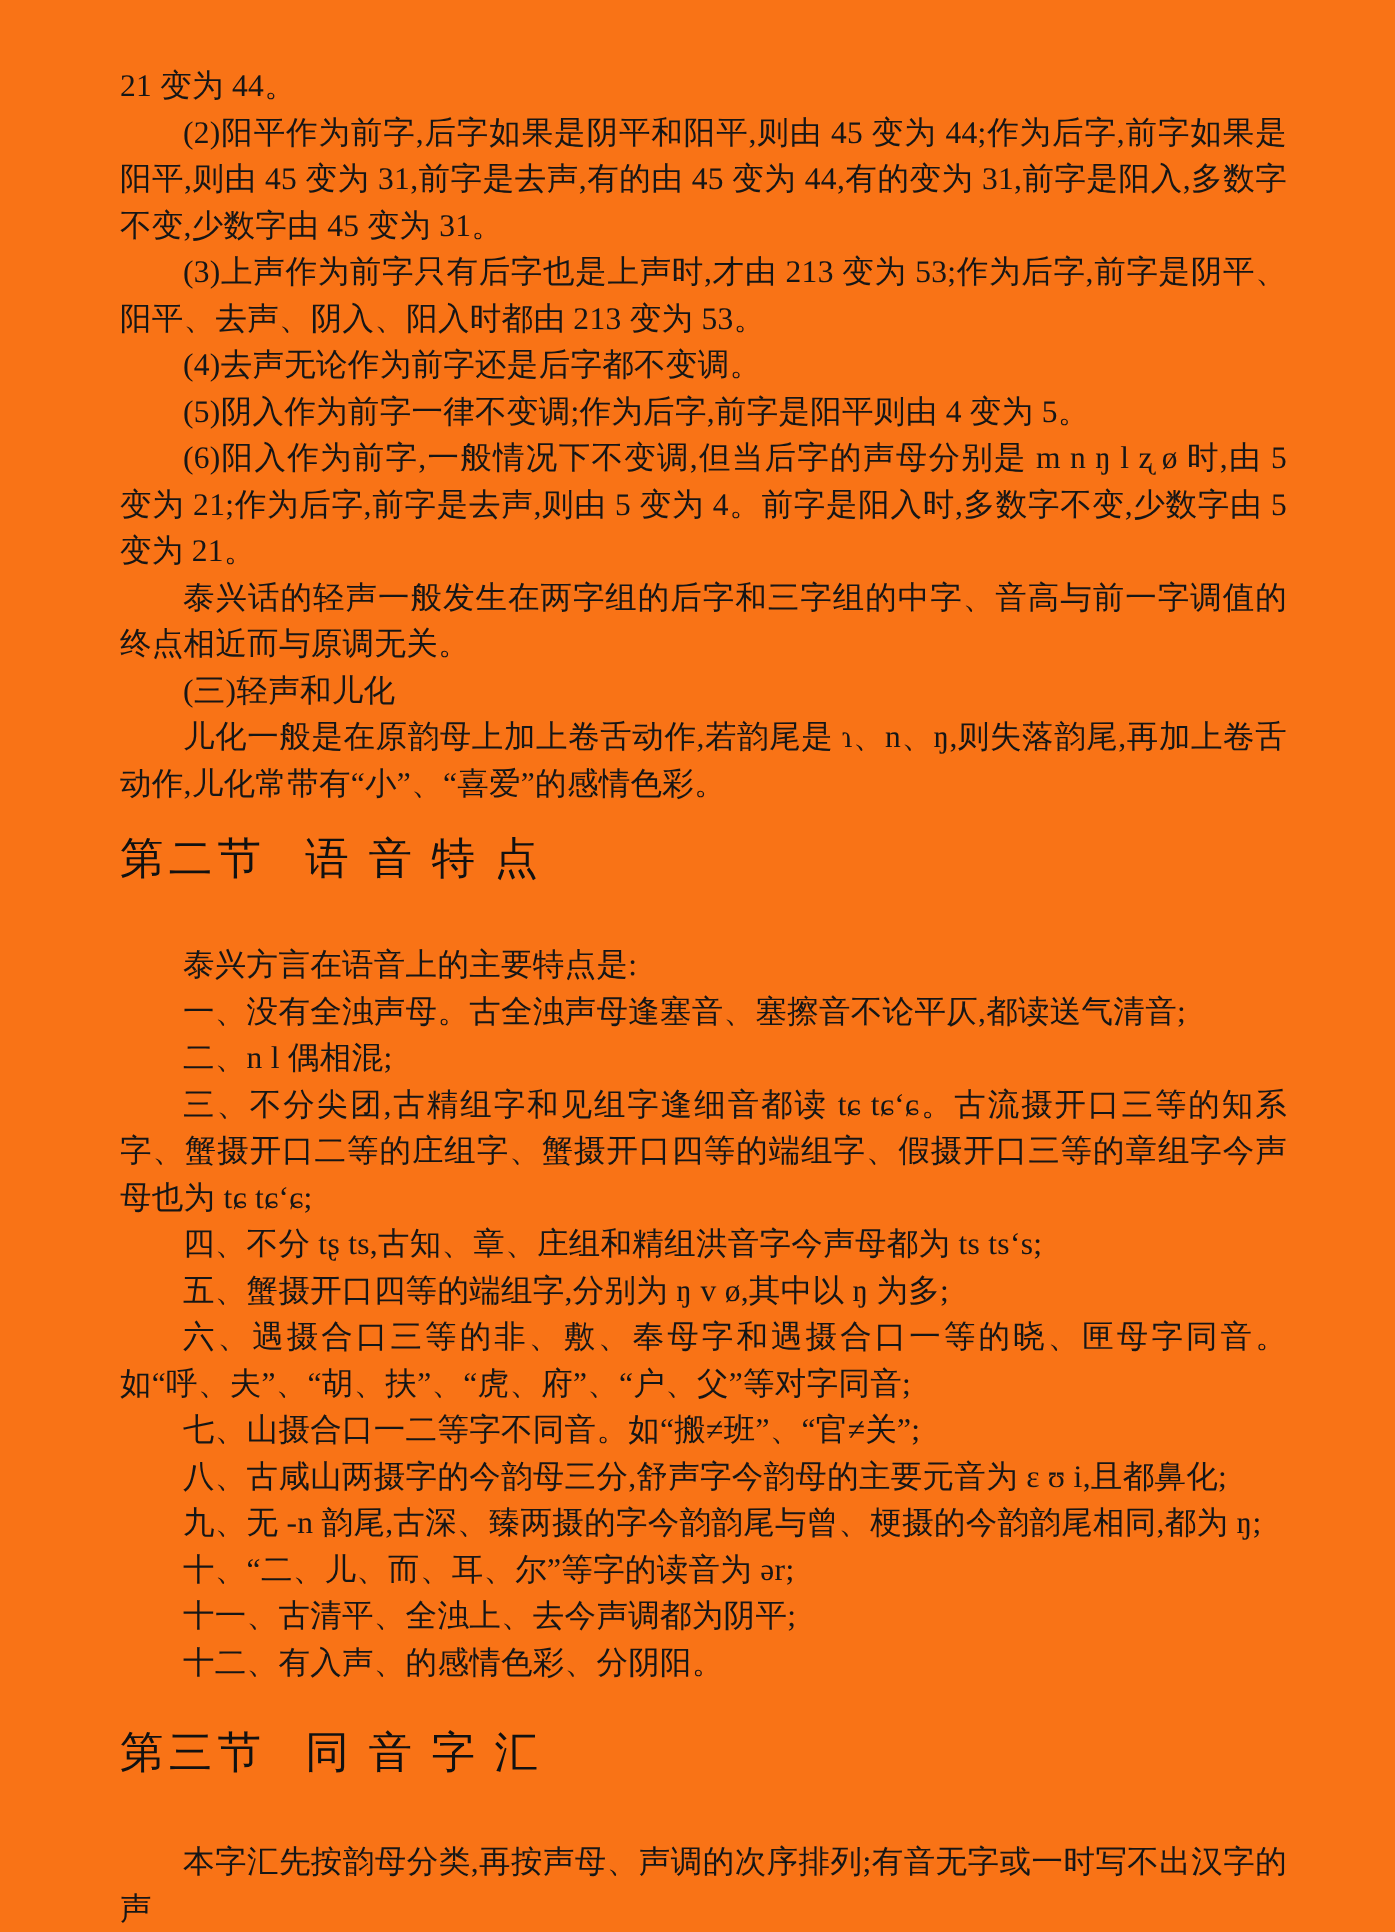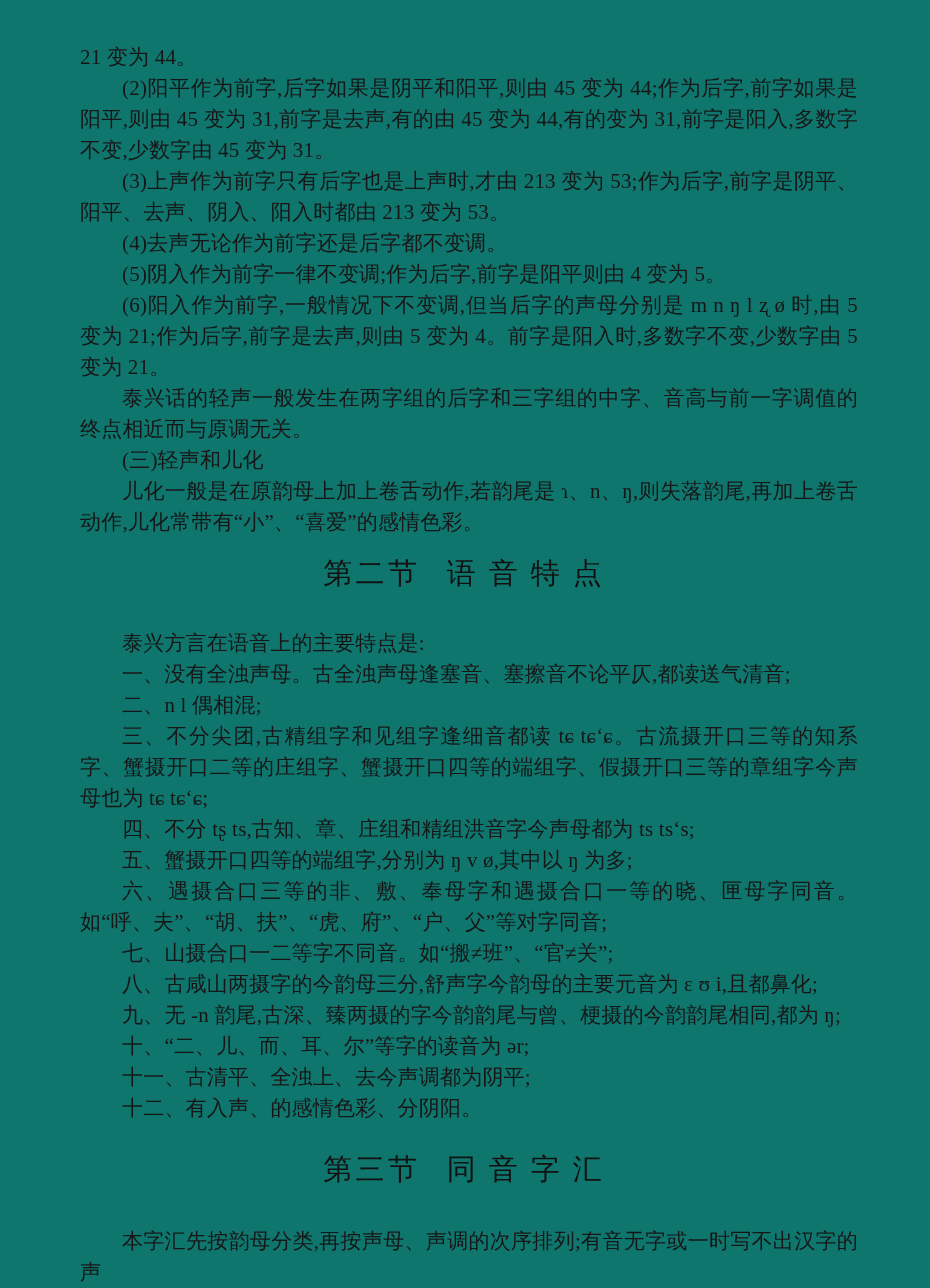--- a/index.html
+++ b/index.html
@@ -12,39 +12,39 @@
     height: 1288px;
     overflow: hidden;
     color: #161616;
     font-family: "Liberation Serif", "DejaVu Serif", serif;
   }
   .page {
     box-sizing: border-box;
     width: 930px;
     height: 1288px;
     padding: 42px 72px 0 80px;
-    background: #0f766e;
+    background: #f97316;
   }
   .text-block {
     width: 100%;
   }
   .para {
     margin: 0;
     font-size: 21px;
     line-height: 31px;
     text-align: justify;
     text-justify: inter-ideograph;
     letter-spacing: 0.2px;
   }
   .para.indent {
     text-indent: 2em;
   }
   .section-heading {
     margin: 14px 0 34px 0;
-    text-align: center;
+    text-align: left;
     font-size: 29px;
     font-weight: 400;
     line-height: 42px;
     color: #111111;
   }
   .section-heading .label {
     letter-spacing: 0.12em;
   }
   .section-heading .title {
     margin-left: 0.9em;

